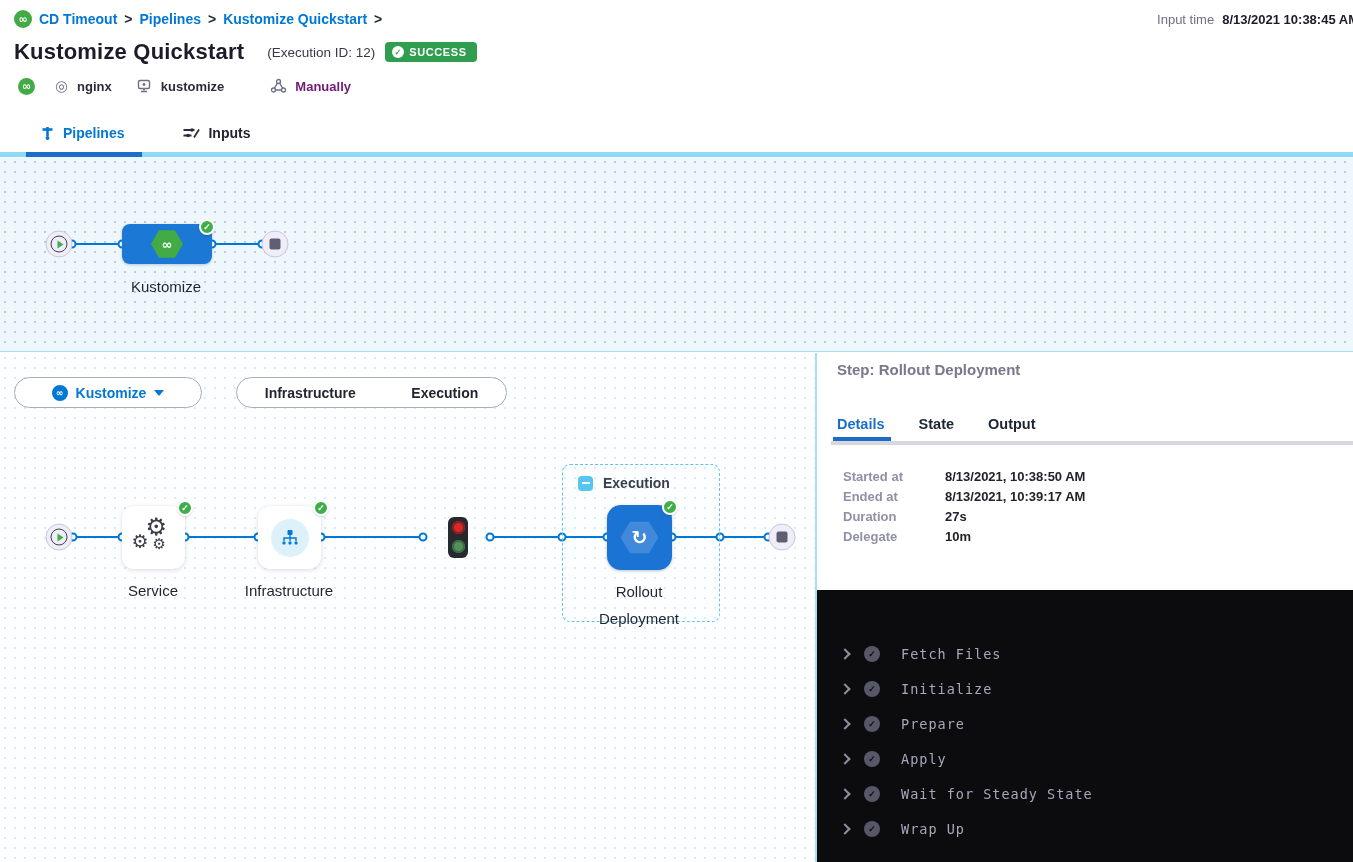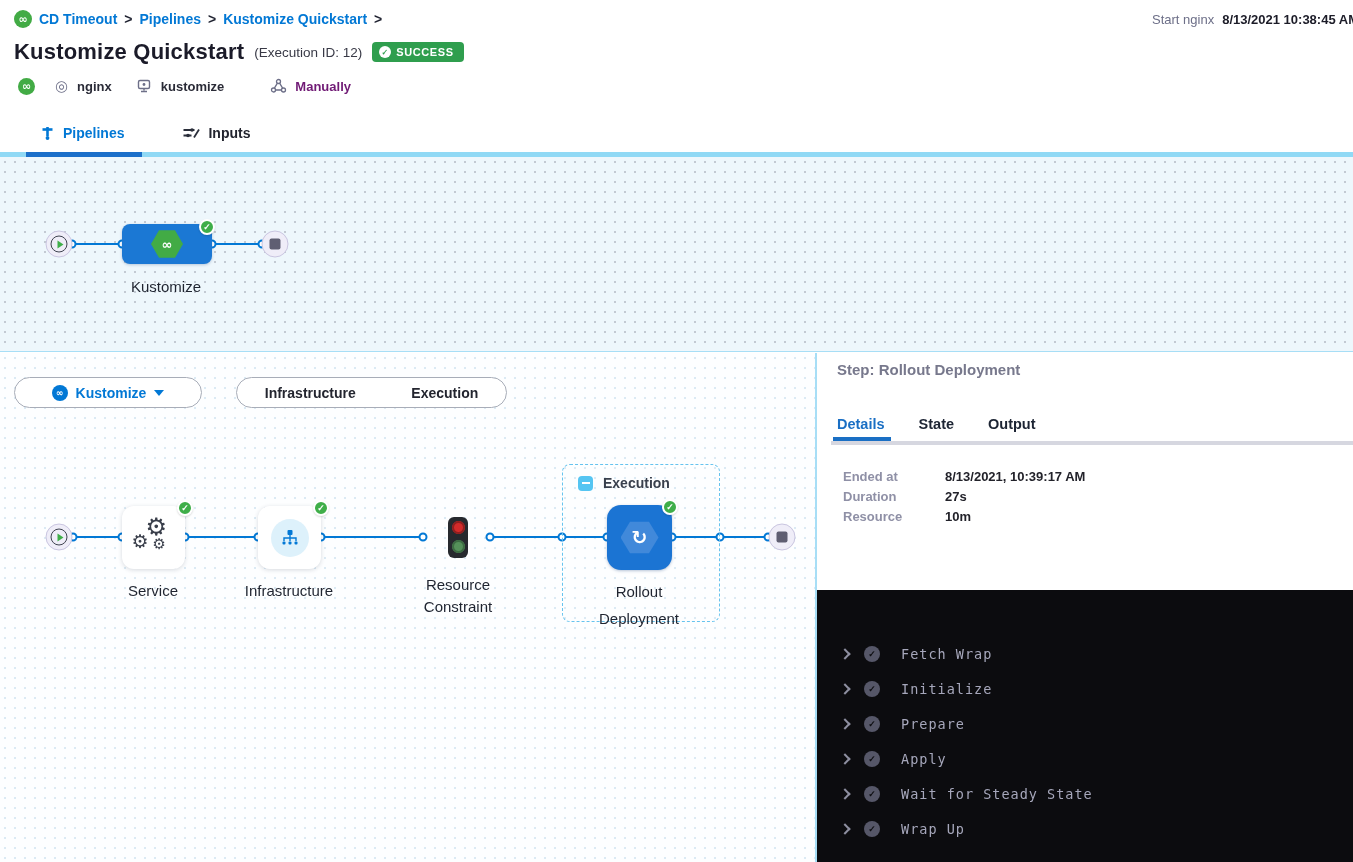--- a/index.html
+++ b/index.html
@@ -10,21 +10,21 @@
   .header { position:absolute; left:0; top:0; width:1353px; height:113px; background:#fff; }
   .crumb-row { position:absolute; left:14px; top:10px; display:flex; align-items:center; gap:7px; font-size:14px; font-weight:700; }
   .crumb-link { color:#0278d5; cursor:pointer; }
   .crumb-sep { color:#1f2230; font-weight:600; }
   .green-round { width:18px; height:18px; border-radius:50%; background:#42ab45; color:#fff; display:flex; align-items:center; justify-content:center; font-size:11px; font-weight:700; font-family:"DejaVu Sans", sans-serif; }
   .start-time { position:absolute; top:12px; right:-6px; display:flex; align-items:baseline; gap:8px; font-size:13px; white-space:nowrap; }
   .start-time .lbl { color:#6d6f88; }
   .start-time .val { color:#1c1c28; font-weight:600; }
   .title-row { position:absolute; left:14px; top:39px; display:flex; align-items:center; gap:10px; }
   .page-title { font-size:22px; font-weight:800; color:#1b1b29; letter-spacing:.2px; }
-  .exec-id { font-size:13.5px; color:#383946; }
+  .exec-id { font-size:13.5px; color:#383946;margin-left:13px; }
   .badge-success { display:flex; align-items:center; gap:5px; background:#2f9e4e; color:#fff; font-size:11px; font-weight:800; letter-spacing:.6px; padding:4px 10px 4px 7px; border-radius:4px; }
   .badge-check { width:12px; height:12px; border-radius:50%; background:#fff; color:#2f9e4e; font-size:8px; font-weight:900; display:flex; align-items:center; justify-content:center; }
   .meta-row { position:absolute; left:18px; top:77px; display:flex; align-items:center; font-size:13px; color:#2a2b37; font-weight:600; }
   .meta-icon { color:#6d6f88; font-family:"DejaVu Sans", sans-serif; }
   .meta-gap { display:inline-block; }
 
   
   .tabbar { position:absolute; left:0; top:113px; width:1353px; height:39px; background:#fff; display:flex; align-items:center; }
   .tab { display:flex; align-items:center; gap:8px; font-size:14px; font-weight:700; cursor:pointer; }
   .tab.active { color:#0278d5; }
@@ -117,21 +117,21 @@
       <span class="green-round">∞</span>
       <span class="crumb-link">CD Timeout</span>
       <span class="crumb-sep">&gt;</span>
       <span class="crumb-link">Pipelines</span>
       <span class="crumb-sep">&gt;</span>
       <span class="crumb-link">Kustomize Quickstart</span>
       <span class="crumb-sep">&gt;</span>
     </div>
 
     <div class="start-time">
-      <span class="lbl">Start nginx</span>
+      <span class="lbl">Input time</span>
       <span class="val">8/13/2021 10:38:45 AM</span>
     </div>
 
     <div class="title-row">
       <span class="page-title">Kustomize Quickstart</span>
       <span class="exec-id">(Execution ID: 12)</span>
       <span class="badge-success">
         <span class="badge-check">✓</span>
         <span>SUCCESS</span>
       </span>
@@ -280,21 +280,20 @@
           </svg>
       </span>
     </div>
     <div class="check-badge" style="left:313px; top:147px;">✓</div>
     <div class="node-label" style="left:289px; top:225px;">Infrastructure</div>
 
     <div class="traffic" style="top:164px;">
       <span class="red"></span>
       <span class="grn"></span>
     </div>
-    <div class="node-label" style="left:458px; top:221px; width:120px; margin-left:-60px; transform:none; line-height:22px;">Resource Constraint</div>
 
     <div class="exec-group" style="top:111px;"></div>
     <div class="exec-head" style="top:122px;">
       <span class="minus-badge">
           <i></i>
         </span>
       <span class="txt">Execution</span>
     </div>
 
     <div class="rollout-node" style="top:152px;">
@@ -318,40 +317,44 @@
 
     <div class="panel-tabs">
       <span class="ptab active">Details</span>
       <span class="ptab">State</span>
       <span class="ptab">Output</span>
     </div>
     <div class="ptab-bar"></div>
     <div class="ptab-underline"></div>
 
     <div class="details">
+      <div class="drow">
+        <span class="dlabel">Started at</span>
+        <span class="dvalue">8/13/2021, 10:38:50 AM</span>
+      </div>
       <div class="drow">
         <span class="dlabel">Ended at</span>
         <span class="dvalue">8/13/2021, 10:39:17 AM</span>
       </div>
       <div class="drow">
         <span class="dlabel">Duration</span>
         <span class="dvalue">27s</span>
       </div>
       <div class="drow">
-        <span class="dlabel">Resource</span>
+        <span class="dlabel">Delegate</span>
         <span class="dvalue">10m</span>
       </div>
     </div>
   </div>
 
   <div class="logs">
     <div class="log-row" style="top:52px;">
       <span class="log-chevron"></span>
       <span class="log-check">✓</span>
-      <span class="log-text">Fetch Wrap</span>
+      <span class="log-text">Fetch Files</span>
     </div>
     <div class="log-row" style="top:87px;">
       <span class="log-chevron"></span>
       <span class="log-check">✓</span>
       <span class="log-text">Initialize</span>
     </div>
     <div class="log-row" style="top:122px;">
       <span class="log-chevron"></span>
       <span class="log-check">✓</span>
       <span class="log-text">Prepare</span>

